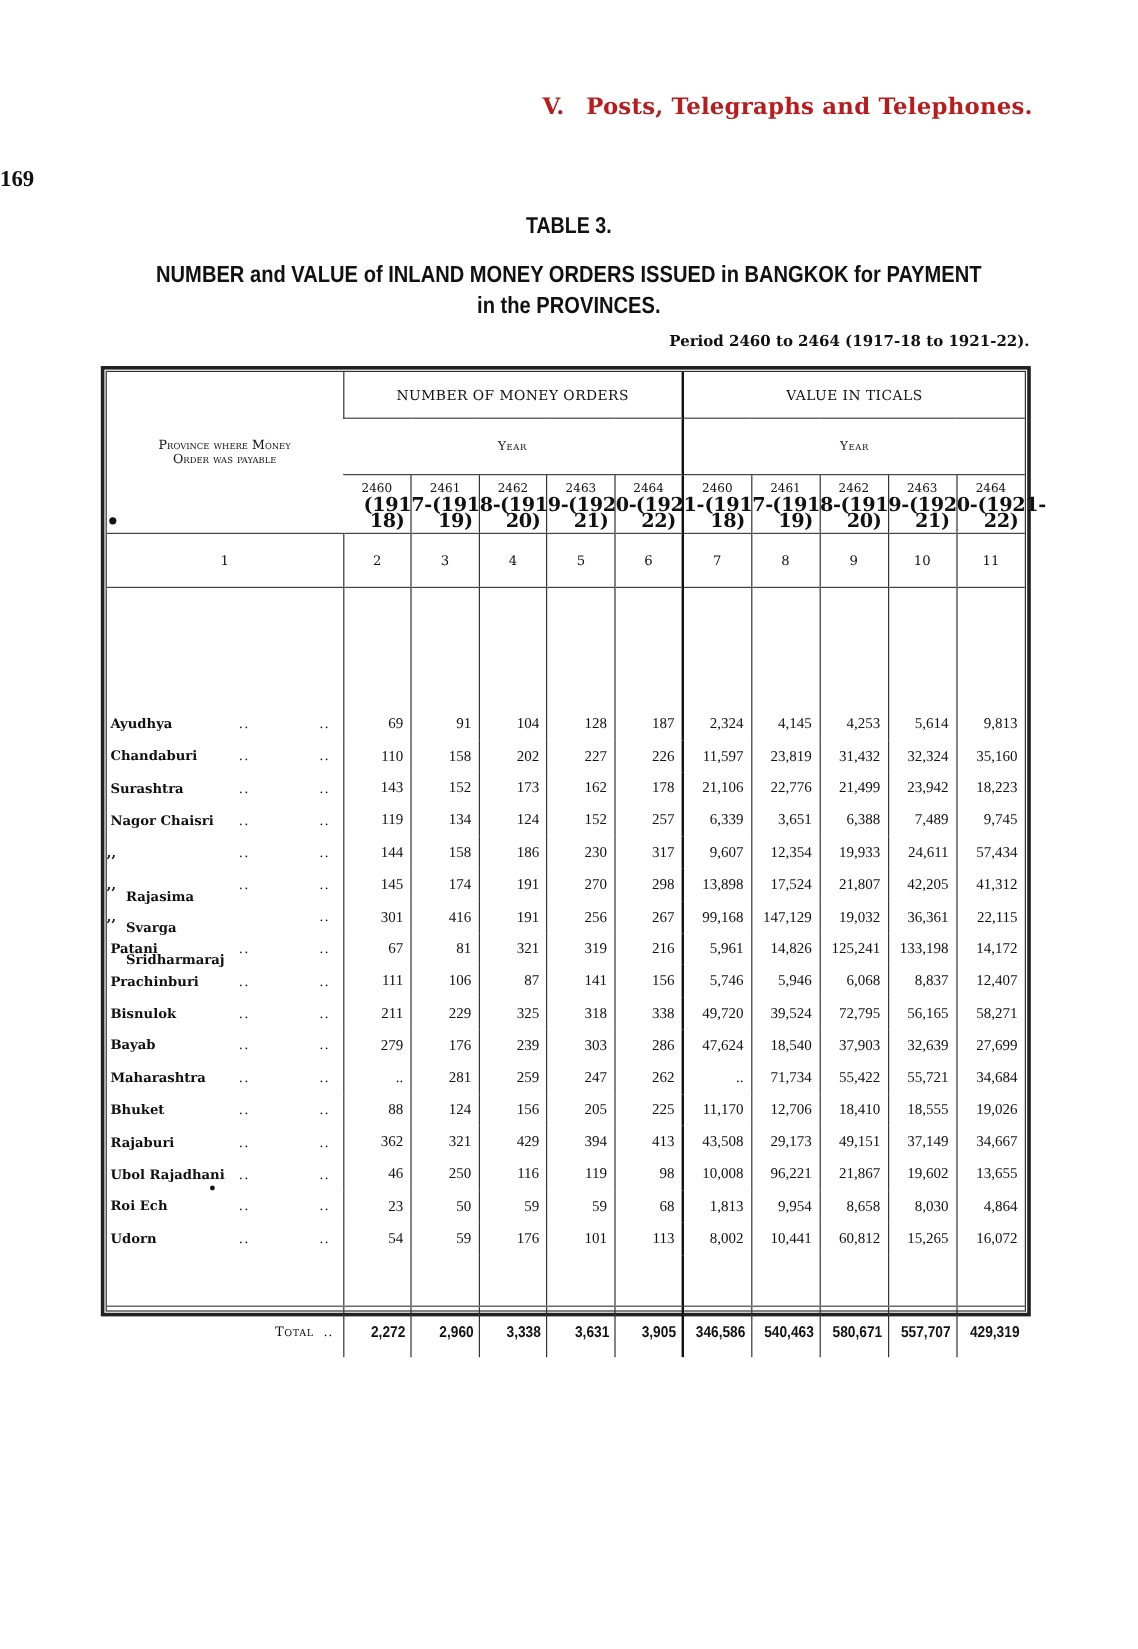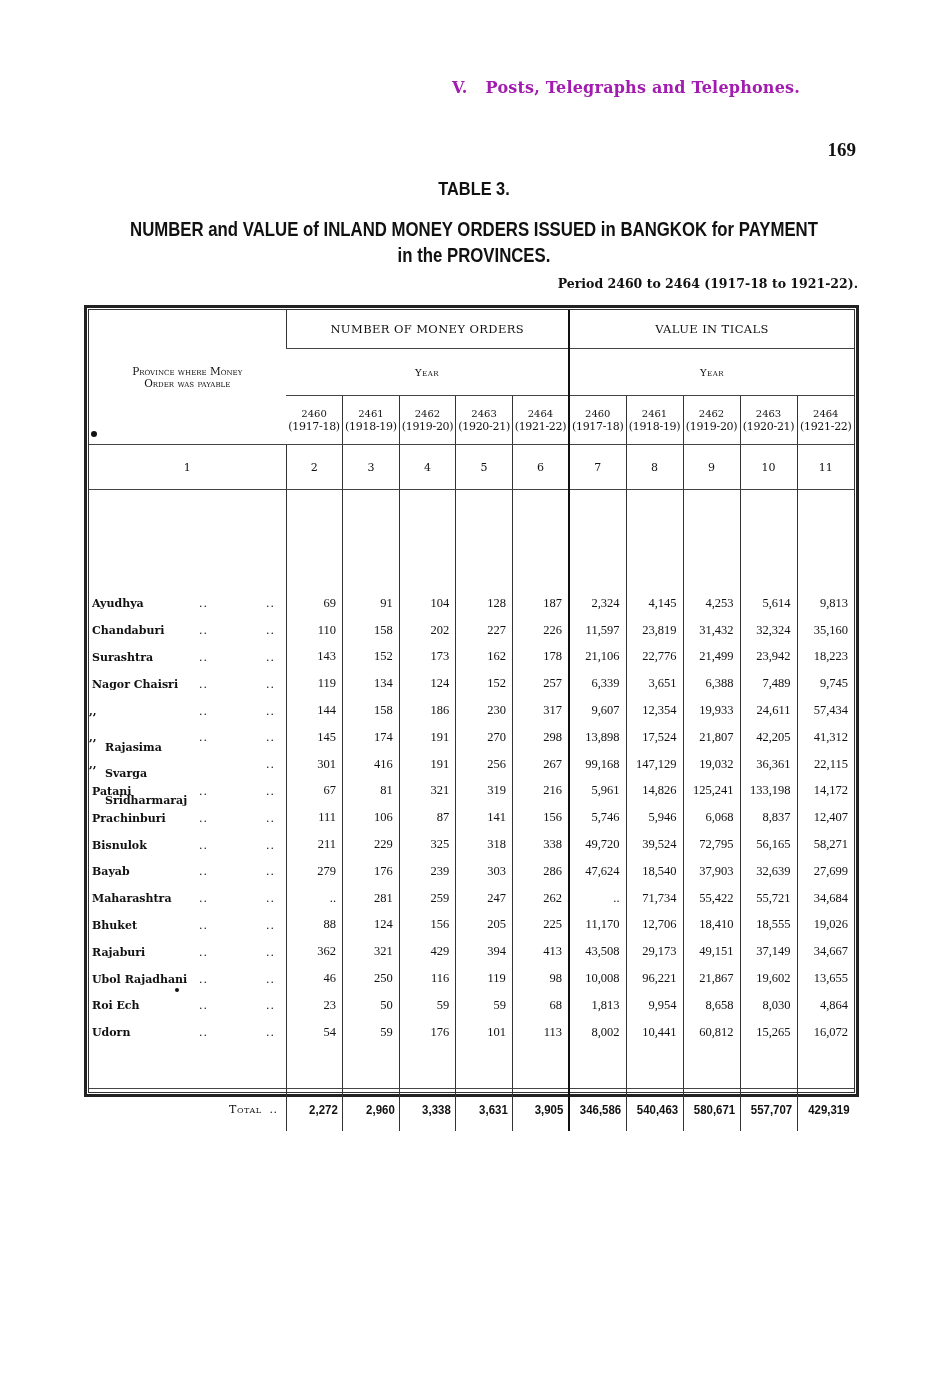--- a/index.html
+++ b/index.html
@@ -1,41 +1,41 @@
 <!DOCTYPE html>
 <html><head>
 <meta charset="utf-8">
 <style>
   html, body { margin: 0; padding: 0; background: #ffffff; }
   body { width: 948px; height: 1374px; position: relative; overflow: hidden; color: #111; font-family: "DejaVu Serif", serif; }
 
-  .running-head { position: absolute; top: 78px; left: 452px; font-family: "DejaVu Serif", serif; font-weight: 900; font-size: 16px; letter-spacing: 0.2px; color: #a21caf; }
+  .running-head { position: absolute; top: 78px; left: 452px; font-family: "DejaVu Serif", serif; font-weight: 900; font-size: 19px; letter-spacing: 0.2px; color: #b91c1c; }
   .running-head .sec { margin-right: 18px; }
-  .page-number { position: absolute; top: 139px; left: 0; width: 856px; text-align: right; font-family: "Liberation Serif", serif; font-size: 19px; font-weight: bold; }
+  .page-number { position: absolute; top: 139px; left: 0; width: 856px; text-align: left; font-family: "Liberation Serif", serif; font-size: 19px; font-weight: bold; }
   .table-label { position: absolute; top: 178px; left: 0; width: 948px; text-align: center; font-family: "Liberation Sans", sans-serif; font-weight: bold; font-size: 19px; transform: scaleX(0.86); }
   .title { position: absolute; top: 216px; left: 60px; width: 828px; text-align: center; font-family: "Liberation Sans", sans-serif; font-weight: bold; font-size: 19.5px; line-height: 26px; transform: scaleX(0.86); transform-origin: center top; }
   .period { position: absolute; top: 276px; right: 90px; font-family: "DejaVu Serif", serif; font-weight: 700; font-size: 12.5px; }
 
   .frame { position: absolute; left: 84px; top: 305px; width: 775px; height: 792px; border: 3px solid #222; border-top-width: 3px; box-sizing: border-box; }
   .frame-inner { position: absolute; left: 88px; top: 309px; width: 767px; height: 784px; border: 1px solid #333; box-sizing: border-box; }
 
   table.data { position: absolute; left: 89px; top: 310px; width: 765px; border-collapse: collapse; table-layout: fixed; font-family: "DejaVu Serif", serif; }
   table.data col.c-prov { width: 197px; }
   table.data col.c-n { width: 56.6px; }
   table.data col.c-v { width: 57px; }
   table.data td, table.data th { padding: 0; border-left: 1px solid #333; font-weight: normal; }
   table.data tr > *:first-child { border-left: none; }
   .thick-left { border-left: 2px solid #111 !important; }
 
   .h-group { height: 38px; font-size: 11.5px; letter-spacing: 0.4px; text-align: center; vertical-align: middle; border-bottom: 1px solid #444; }
   .h-year { height: 46px; font-size: 10px; font-variant: small-caps; font-weight: bold; text-align: center; letter-spacing: 0.5px; border-bottom: 1px solid #444; }
   .h-prov { font-variant: small-caps; font-weight: bold; font-size: 10.5px; text-align: center; line-height: 12px; vertical-align: middle; border-bottom: 1px solid #444; }
   .h-col { height: 48px; font-size: 10px; font-weight: bold; text-align: center; line-height: 13px; border-bottom: 1px solid #444; }
   .h-col span { display: block; }
-  .h-col .yrs { font-weight: normal; font-size: 11px; letter-spacing: -0.3px; }
+  .h-col .yrs { font-weight: bold; font-size: 16px; letter-spacing: -0.3px; margin-left: 17px; }
   .h-num { height: 44px; font-size: 11px; font-weight: bold; text-align: center; border-bottom: 1px solid #444; }
   .spacer td { height: 100px; }
 
   .row td { height: 26.8px; font-size: 11.5px; vertical-align: middle; }
   .row td.num { text-align: right; padding-right: 6px; font-family: "Liberation Serif", serif; font-size: 12.5px; }
   .row td.prov { font-weight: bold; font-size: 11px; position: relative; }
   .prov .name { position: absolute; left: 3px; top: 50%; transform: translateY(-50%); white-space: nowrap; }
   .prov .name.indent { left: 16px; margin-top: 36px; }
   .prov .ditto { position: absolute; left: 0; top: 50%; transform: translateY(-50%); font-weight: bold; }
   .prov .dots1 { position: absolute; left: 110px; top: 50%; transform: translateY(-50%); letter-spacing: 1px; font-weight: normal; }

